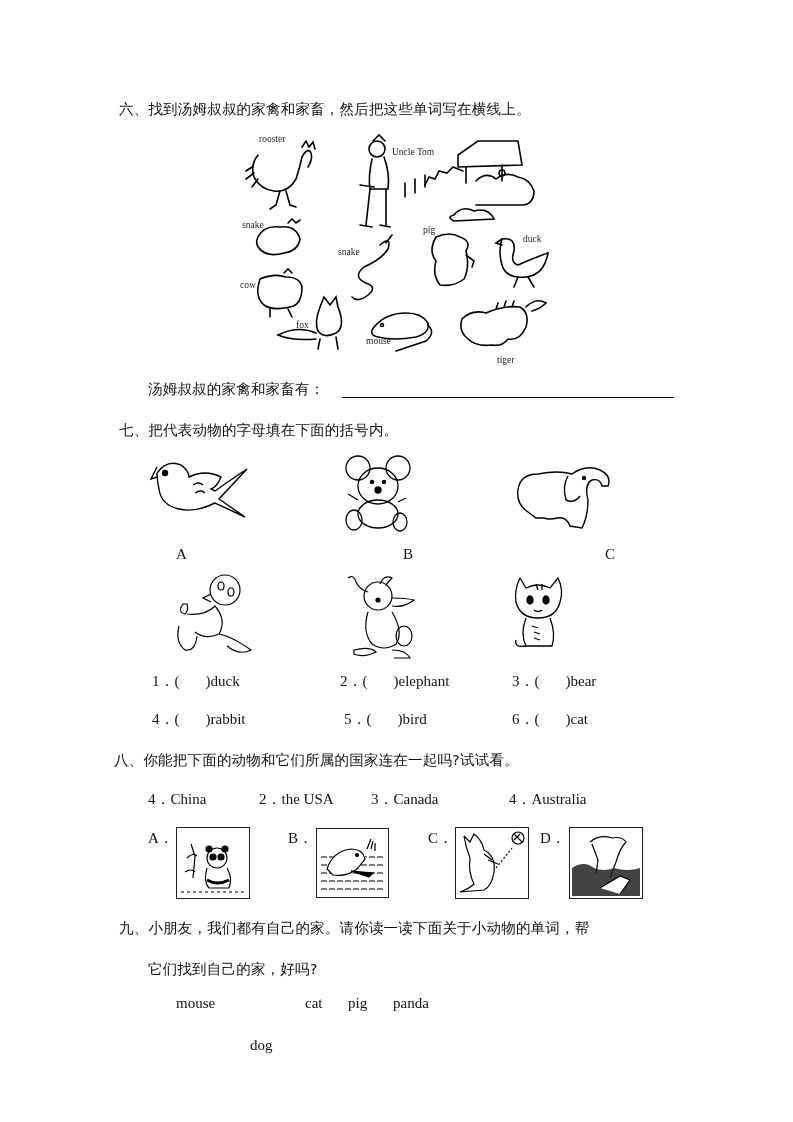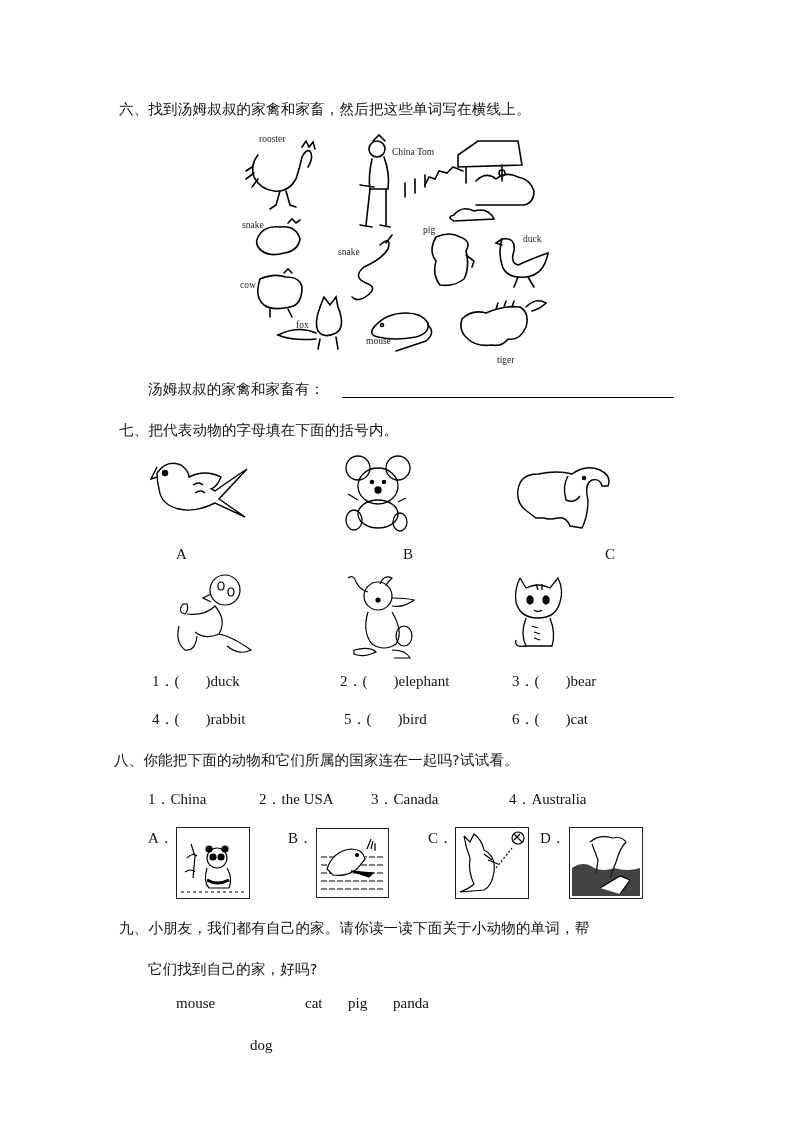--- a/index.html
+++ b/index.html
@@ -87,21 +87,21 @@
       </g>
 
       <g>
         <path d="M222 192 Q232 182 246 186 Q264 178 280 180 Q290 186 286 200 Q280 214 268 212 Q262 220 252 218 Q236 220 228 212 Q218 204 222 192"></path>
         <path d="M286 180 Q296 170 306 176 Q300 182 292 184"></path>
         <path d="M256 182 l2 -6 M264 180 l2 -6 M272 180 l2 -6"></path>
       </g>
     </g>
   </svg>
   <span class="abs small-label" style="left:19px; top:7px;">rooster</span>
-  <span class="abs small-label" style="left:152px; top:20px;">China Tom</span>
+  <span class="abs small-label" style="left:152px; top:20px;">Uncle Tom</span>
   <span class="abs small-label" style="left:2px; top:93px;">snake</span>
   <span class="abs small-label" style="left:98px; top:120px;">snake</span>
   <span class="abs small-label" style="left:183px; top:98px;">pig</span>
   <span class="abs small-label" style="left:283px; top:107px;">duck</span>
   <span class="abs small-label" style="left:0px; top:153px;">cow</span>
   <span class="abs small-label" style="left:56px; top:193px;">fox</span>
   <span class="abs small-label" style="left:126px; top:209px;">mouse</span>
   <span class="abs small-label" style="left:222px; top:228px;padding-left:35px;">tiger</span>
 </div>
 
@@ -215,21 +215,21 @@
 </div>
 <div class="abs en" style="left:344px; top:710px;">
   <span>5．(</span><span class="paren-gap"></span><span>)bird</span>
 </div>
 <div class="abs en" style="left:512px; top:710px;">
   <span>6．(</span><span class="paren-gap"></span><span>)cat</span>
 </div>
 
 <div class="abs zh" style="left:114px; top:751px;">八、你能把下面的动物和它们所属的国家连在一起吗?试试看。</div>
 
-<div class="abs en" style="left:148px; top:790px;">1．China</div>
+<div class="abs en" style="left:148px; top:790px;">4．China</div>
 <div class="abs en" style="left:259px; top:790px;">2．the USA</div>
 <div class="abs en" style="left:371px; top:790px;">3．Canada</div>
 <div class="abs en" style="left:509px; top:790px;">4．Australia</div>
 
 <div class="abs en" style="left:148px; top:829px;">A．</div>
 <div class="abs pic-box" style="left:176px; top:827px; width:72px; height:70px;">
   <svg width="72" height="70">
     <g fill="none" stroke="#000" stroke-width="1.2">
       <path d="M14 16 l4 12 l-2 22 M10 30 q6 -6 10 -2 M8 44 q6 -4 10 0"></path>
       <circle cx="40" cy="30" r="10"></circle>

